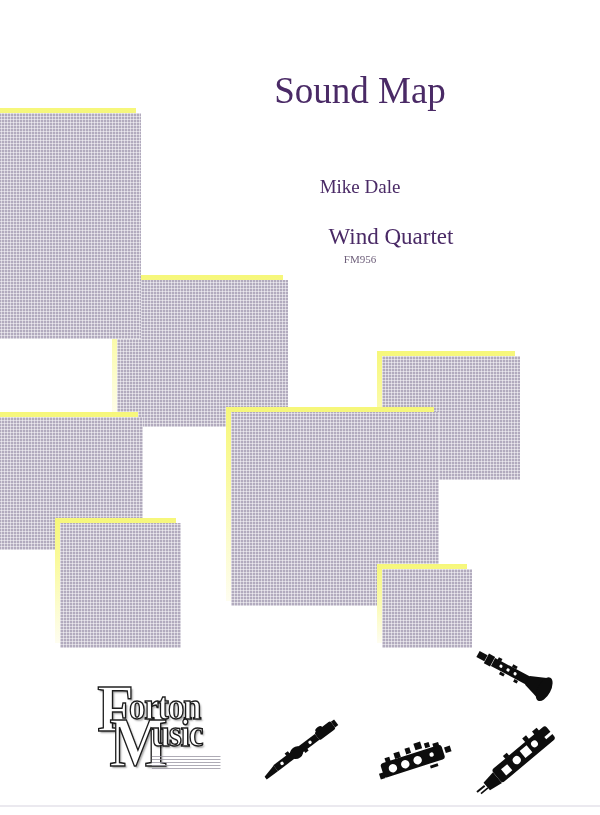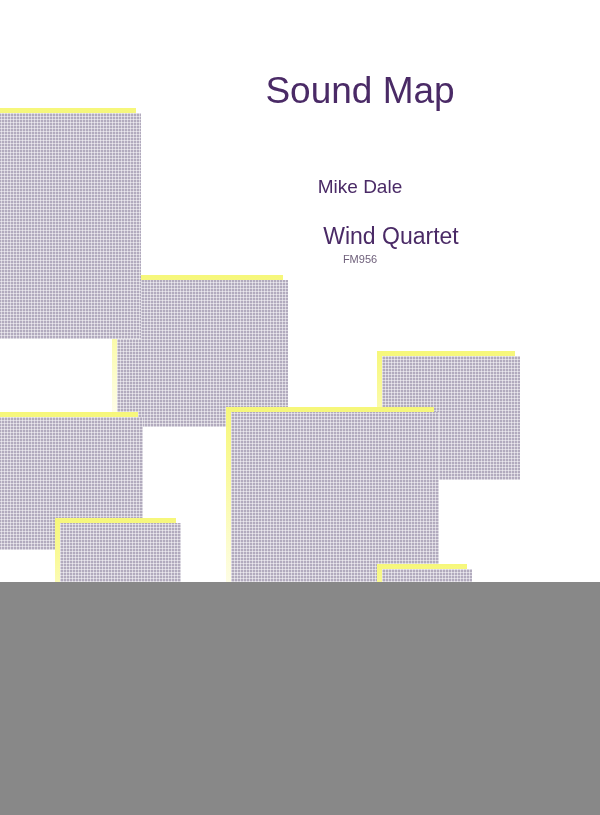--- a/index.html
+++ b/index.html
@@ -1,22 +1,22 @@
 <!DOCTYPE html>
 <html><head>
 <meta charset="utf-8">
 <style>
   html,body{margin:0;padding:0;background:#888;}
   #page{
     position:relative;
-    width:600px;height:582px;
+    width:600px;height:815px;
     margin:0 auto;
     background:#ffffff;
     overflow:hidden;
-    font-family:Liberation Sans, sans-serif;
+    font-family:Liberation Serif, serif;
   }
   
   #notes-layer{position:absolute;inset:0;}
   .note{
     position:absolute;
     background:linear-gradient(180deg,#f6f77a 0%,#fafa9e 35%,#fcfccd 70%,#fefdf0 100%);
   }
   .note::after{ 
     content:"";
     position:absolute;

